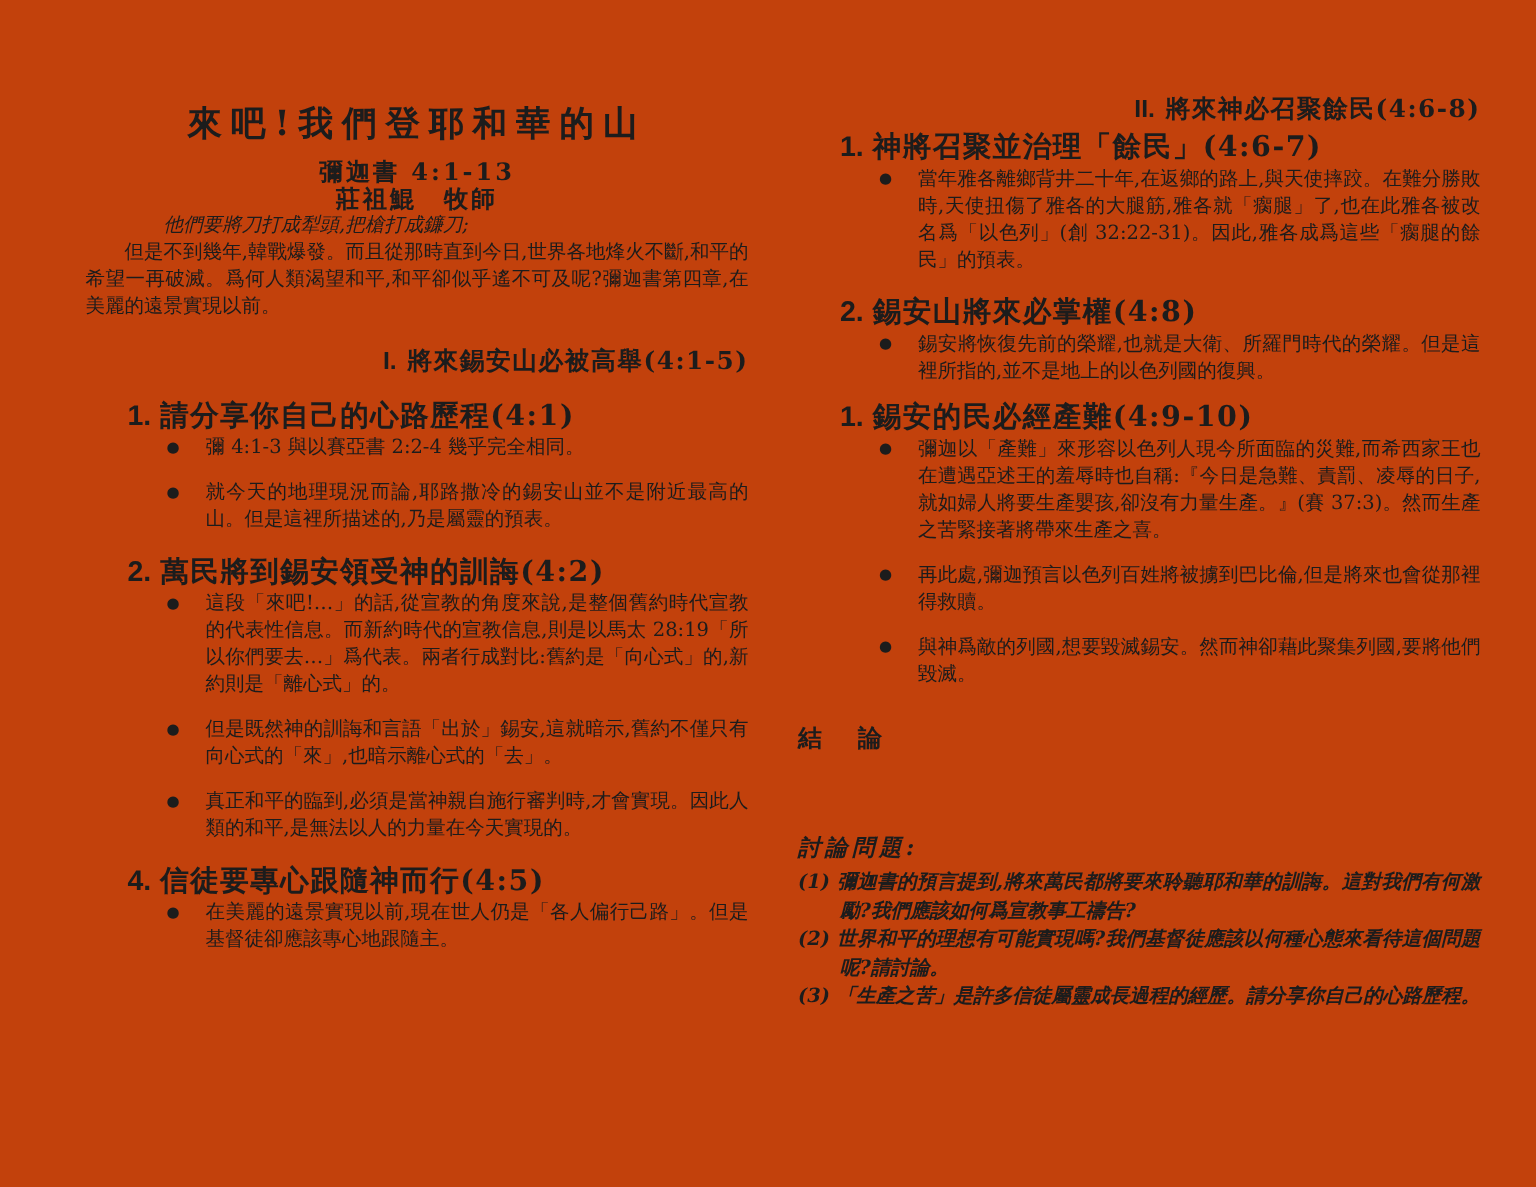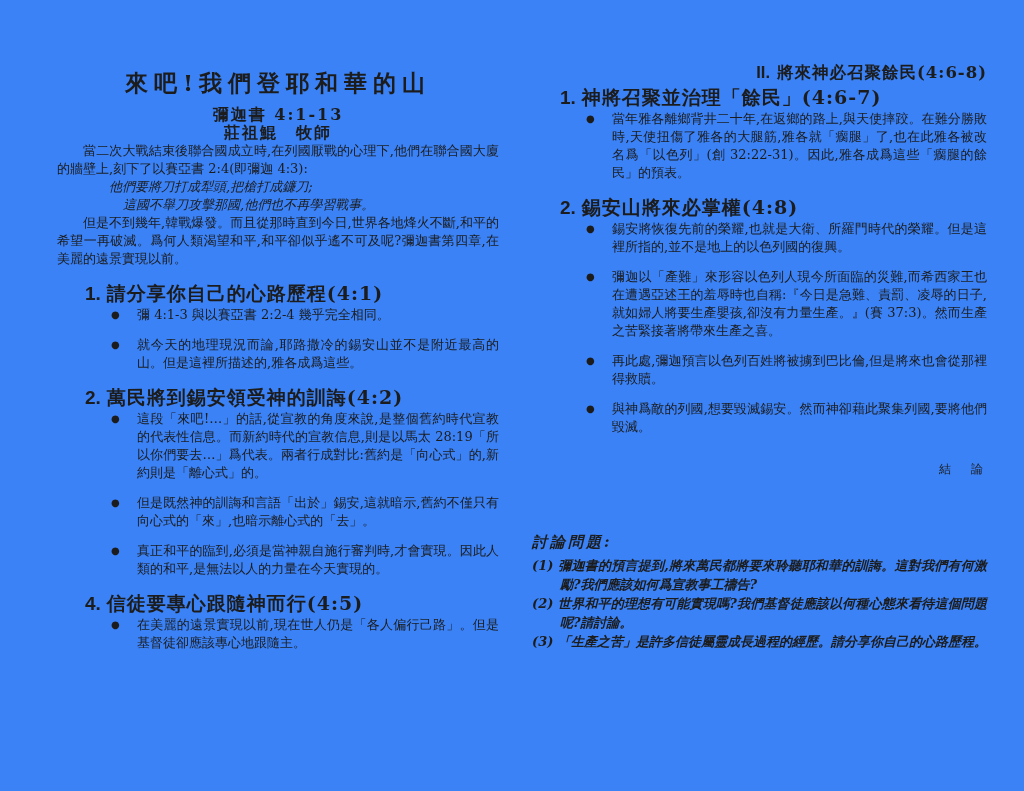--- a/index.html
+++ b/index.html
@@ -9,21 +9,21 @@
     width: 1024px;
     height: 791px;
     overflow: hidden;
     font-family: "DejaVu Serif", "Liberation Serif", serif;
     color: #1c1c1c;
   }
   .page {
     position: relative;
     width: 1024px;
     height: 791px;
-    background: #3b82f6;
+    background: #c2410c;
   }
   .col {
     position: absolute;
     font-size: 13px;
     line-height: 18px;
   }
   .col-left  { left: 57px;  top: 68px; width: 442px; }
   .col-right { left: 532px; top: 62px; width: 455px; }
 
   .doc-title {
@@ -99,26 +99,25 @@
   .bullet .dot {
     flex: 0 0 26px;
     font-size: 10px;
     line-height: 18px;
   }
   .bullet .btext {
     flex: 1;
     text-align: justify;
   }
   .concl-head {
-    font-size: 12px;
-    font-weight: normal;
+    font-size: 16px;
+    font-weight: bold;
     letter-spacing: 4px;
     margin-top: 22px;
     line-height: 22px;
-    text-align: right;
   }
   .disc-head {
     font-size: 15px;
     font-weight: bold;
     font-style: italic;
     letter-spacing: 3px;
     margin-top: 52px;
     margin-bottom: 4px;
     line-height: 21px;
   }
@@ -136,36 +135,37 @@
 <body>
 
 <div class="page">
 
   <div class="col col-left">
 
     <div class="doc-title">來吧!我們登耶和華的山</div>
     <div class="doc-subtitle">彌迦書 4:1-13</div>
     <div class="doc-speaker">莊祖鯤　牧師</div>
 
-    <p class="para">當二次大戰結束後聯合國成立時,在列國厭戰的心理下,他們在聯合國大廈的牆壁上,刻下了以賽亞書 2:4(即彌迦 4:3):</p>
     <div class="verse verse-1">他們要將刀打成犁頭,把槍打成鐮刀;</div>
-    <div class="verse verse-2">這國不舉刀攻擊那國,他們也不再學習戰事。</div>
     <p class="para">但是不到幾年,韓戰爆發。而且從那時直到今日,世界各地烽火不斷,和平的希望一再破滅。爲何人類渴望和平,和平卻似乎遙不可及呢?彌迦書第四章,在美麗的遠景實現以前。</p>
 
+    <div class="sec-head">
+      <span class="sec-num">I.</span><span>將來錫安山必被高舉(4:1-5)</span>
+    </div>
 
     <div class="item-head">
       <span class="item-num">1.</span><span>請分享你自己的心路歷程(4:1)</span>
     </div>
     <div class="bullet">
       <span class="dot">●</span>
       <span class="btext">彌 4:1-3 與以賽亞書 2:2-4 幾乎完全相同。</span>
     </div>
     <div class="bullet">
       <span class="dot">●</span>
-      <span class="btext">就今天的地理現況而論,耶路撒冷的錫安山並不是附近最高的山。但是這裡所描述的,雅各成爲這些。</span>
+      <span class="btext">就今天的地理現況而論,耶路撒冷的錫安山並不是附近最高的山。但是這裡所描述的,乃是屬靈的預表。</span>
     </div>
 
     <div class="item-head">
       <span class="item-num">2.</span><span>萬民將到錫安領受神的訓誨(4:2)</span>
     </div>
     <div class="bullet">
       <span class="dot">●</span>
       <span class="btext">這段「來吧!…」的話,從宣教的角度來說,是整個舊約時代宣教的代表性信息。而新約時代的宣教信息,則是以馬太 28:19「所以你們要去…」爲代表。兩者行成對比:舊約是「向心式」的,新約則是「離心式」的。</span>
     </div>
     <div class="bullet">
@@ -204,20 +204,23 @@
 
     <div class="item-head">
       <span class="item-num">2.</span><span>錫安山將來必掌權(4:8)</span>
     </div>
     <div class="bullet">
       <span class="dot">●</span>
       <span class="btext">錫安將恢復先前的榮耀,也就是大衛、所羅門時代的榮耀。但是這裡所指的,並不是地上的以色列國的復興。</span>
     </div>
 
 
+    <div class="item-head" style="margin-top:4px;">
+      <span class="item-num">1.</span><span>錫安的民必經產難(4:9-10)</span>
+    </div>
     <div class="bullet">
       <span class="dot">●</span>
       <span class="btext">彌迦以「產難」來形容以色列人現今所面臨的災難,而希西家王也在遭遇亞述王的羞辱時也自稱:『今日是急難、責罰、凌辱的日子,就如婦人將要生產嬰孩,卻沒有力量生產。』(賽 37:3)。然而生產之苦緊接著將帶來生產之喜。</span>
     </div>
     <div class="bullet">
       <span class="dot">●</span>
       <span class="btext">再此處,彌迦預言以色列百姓將被擄到巴比倫,但是將來也會從那裡得救贖。</span>
     </div>
 
     <div class="bullet">

